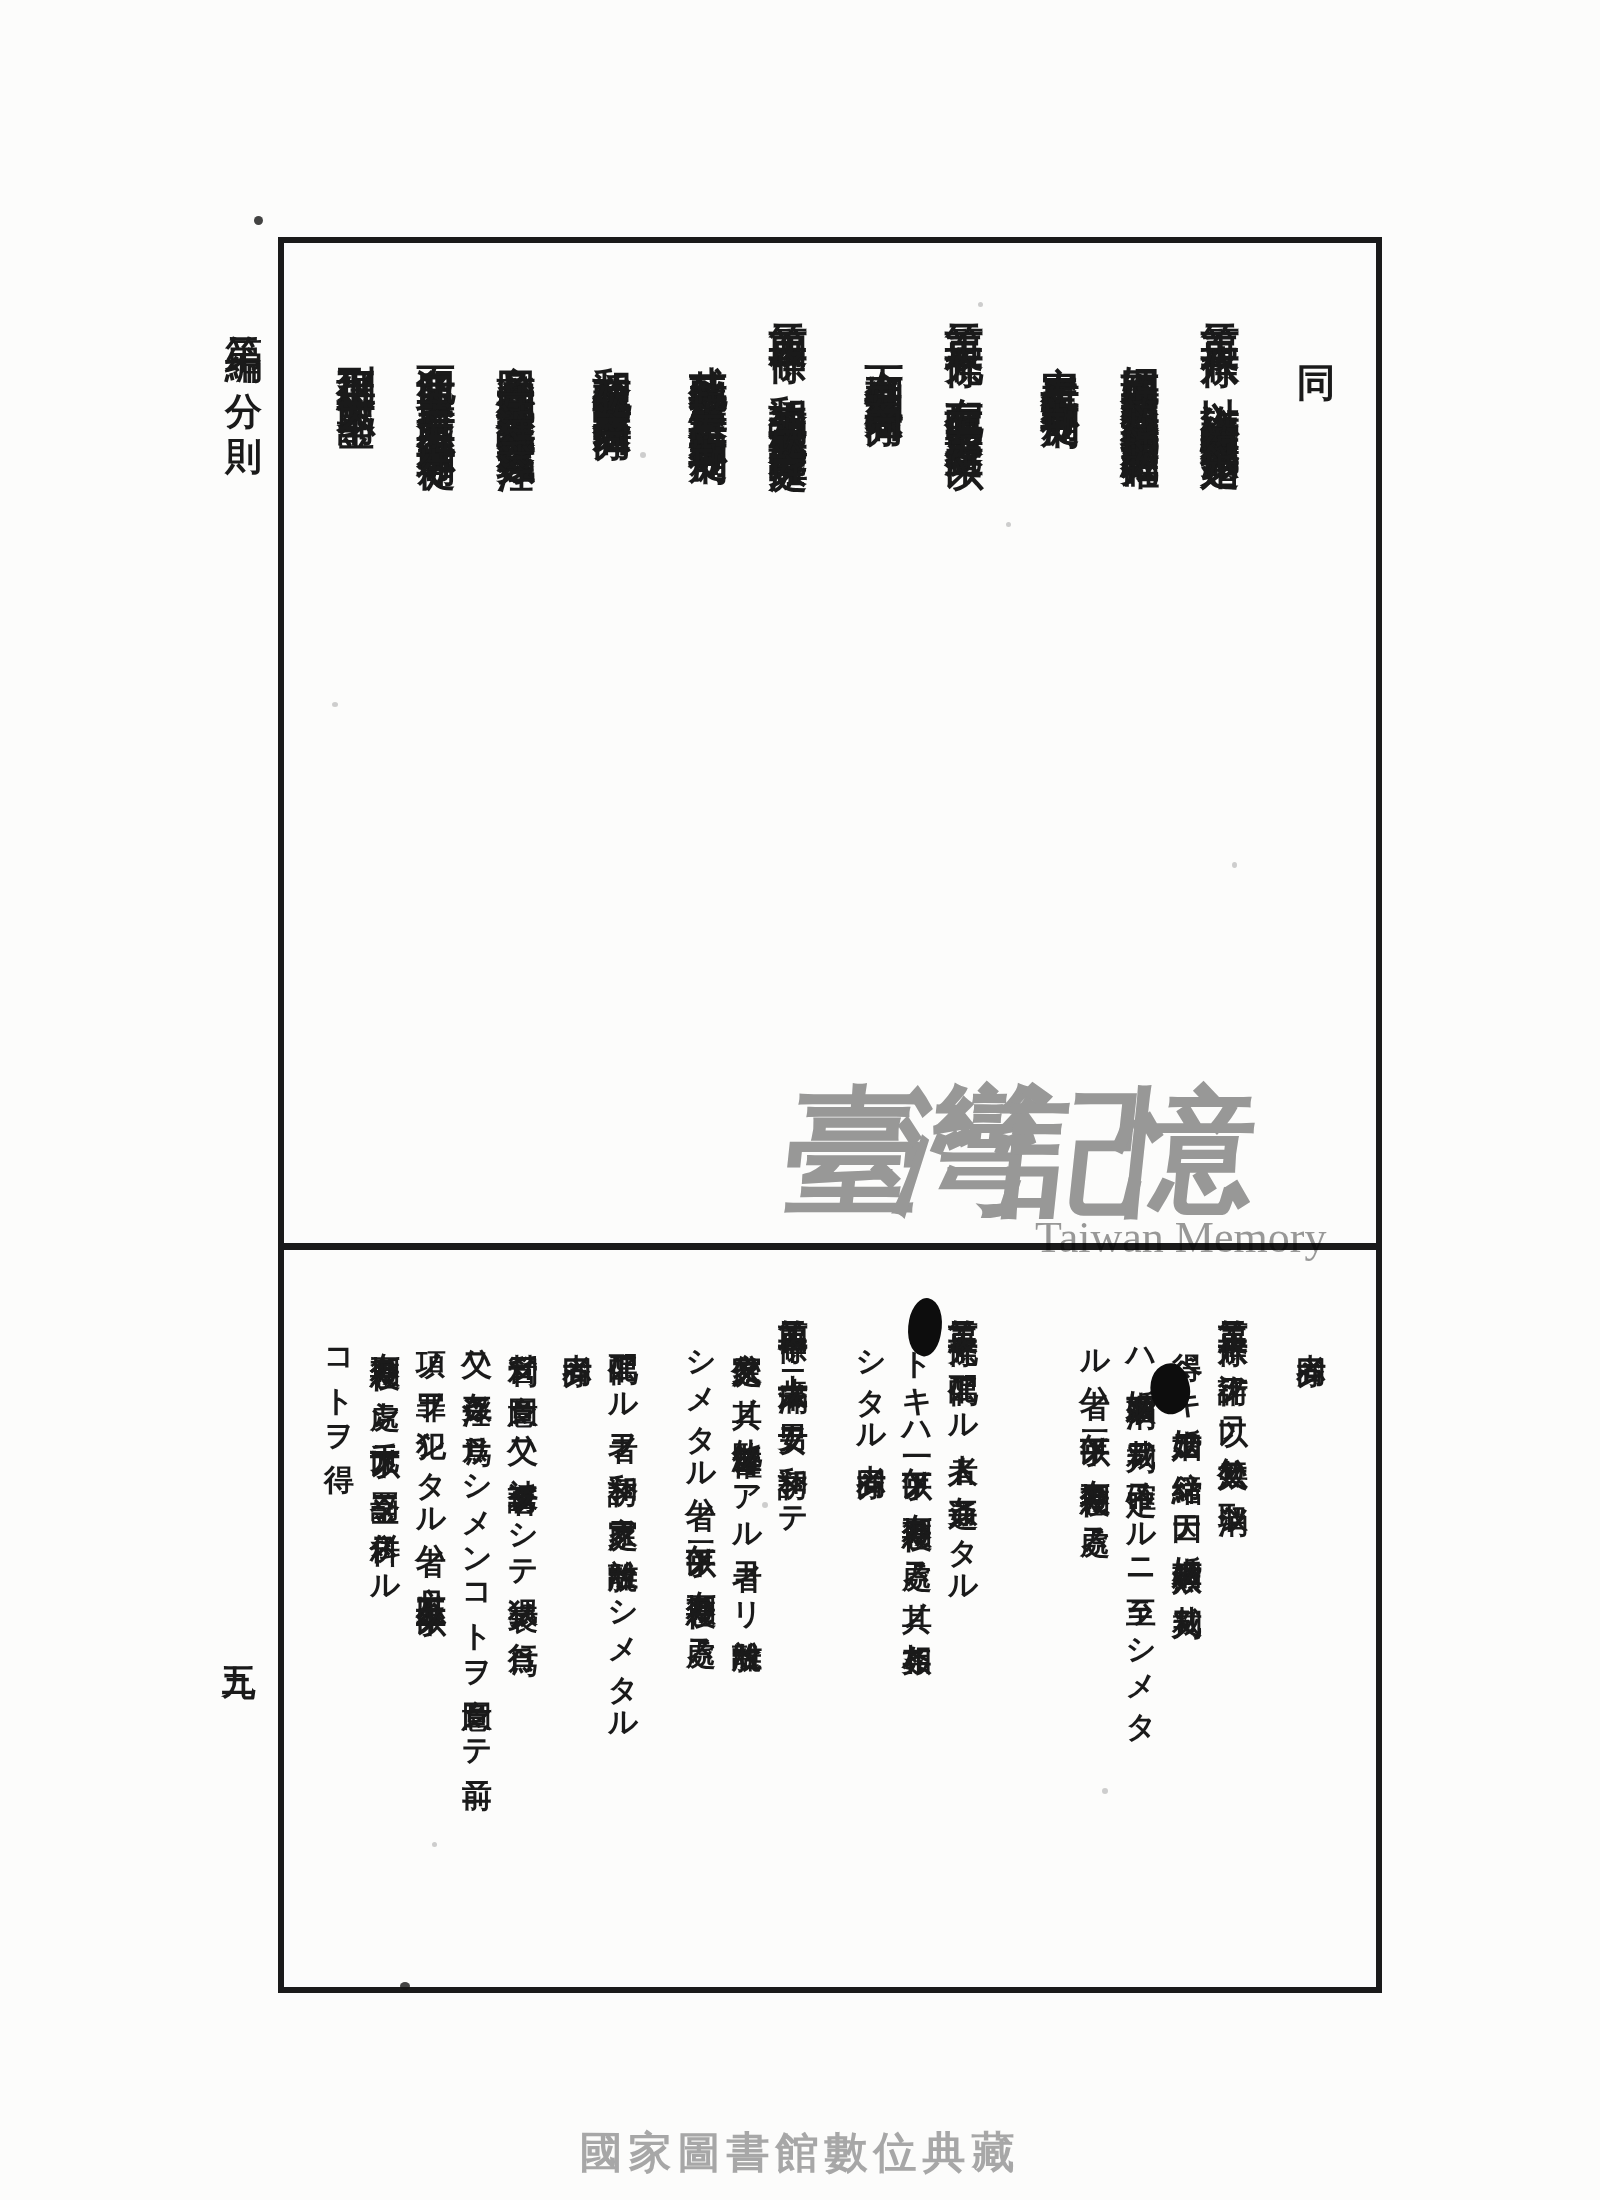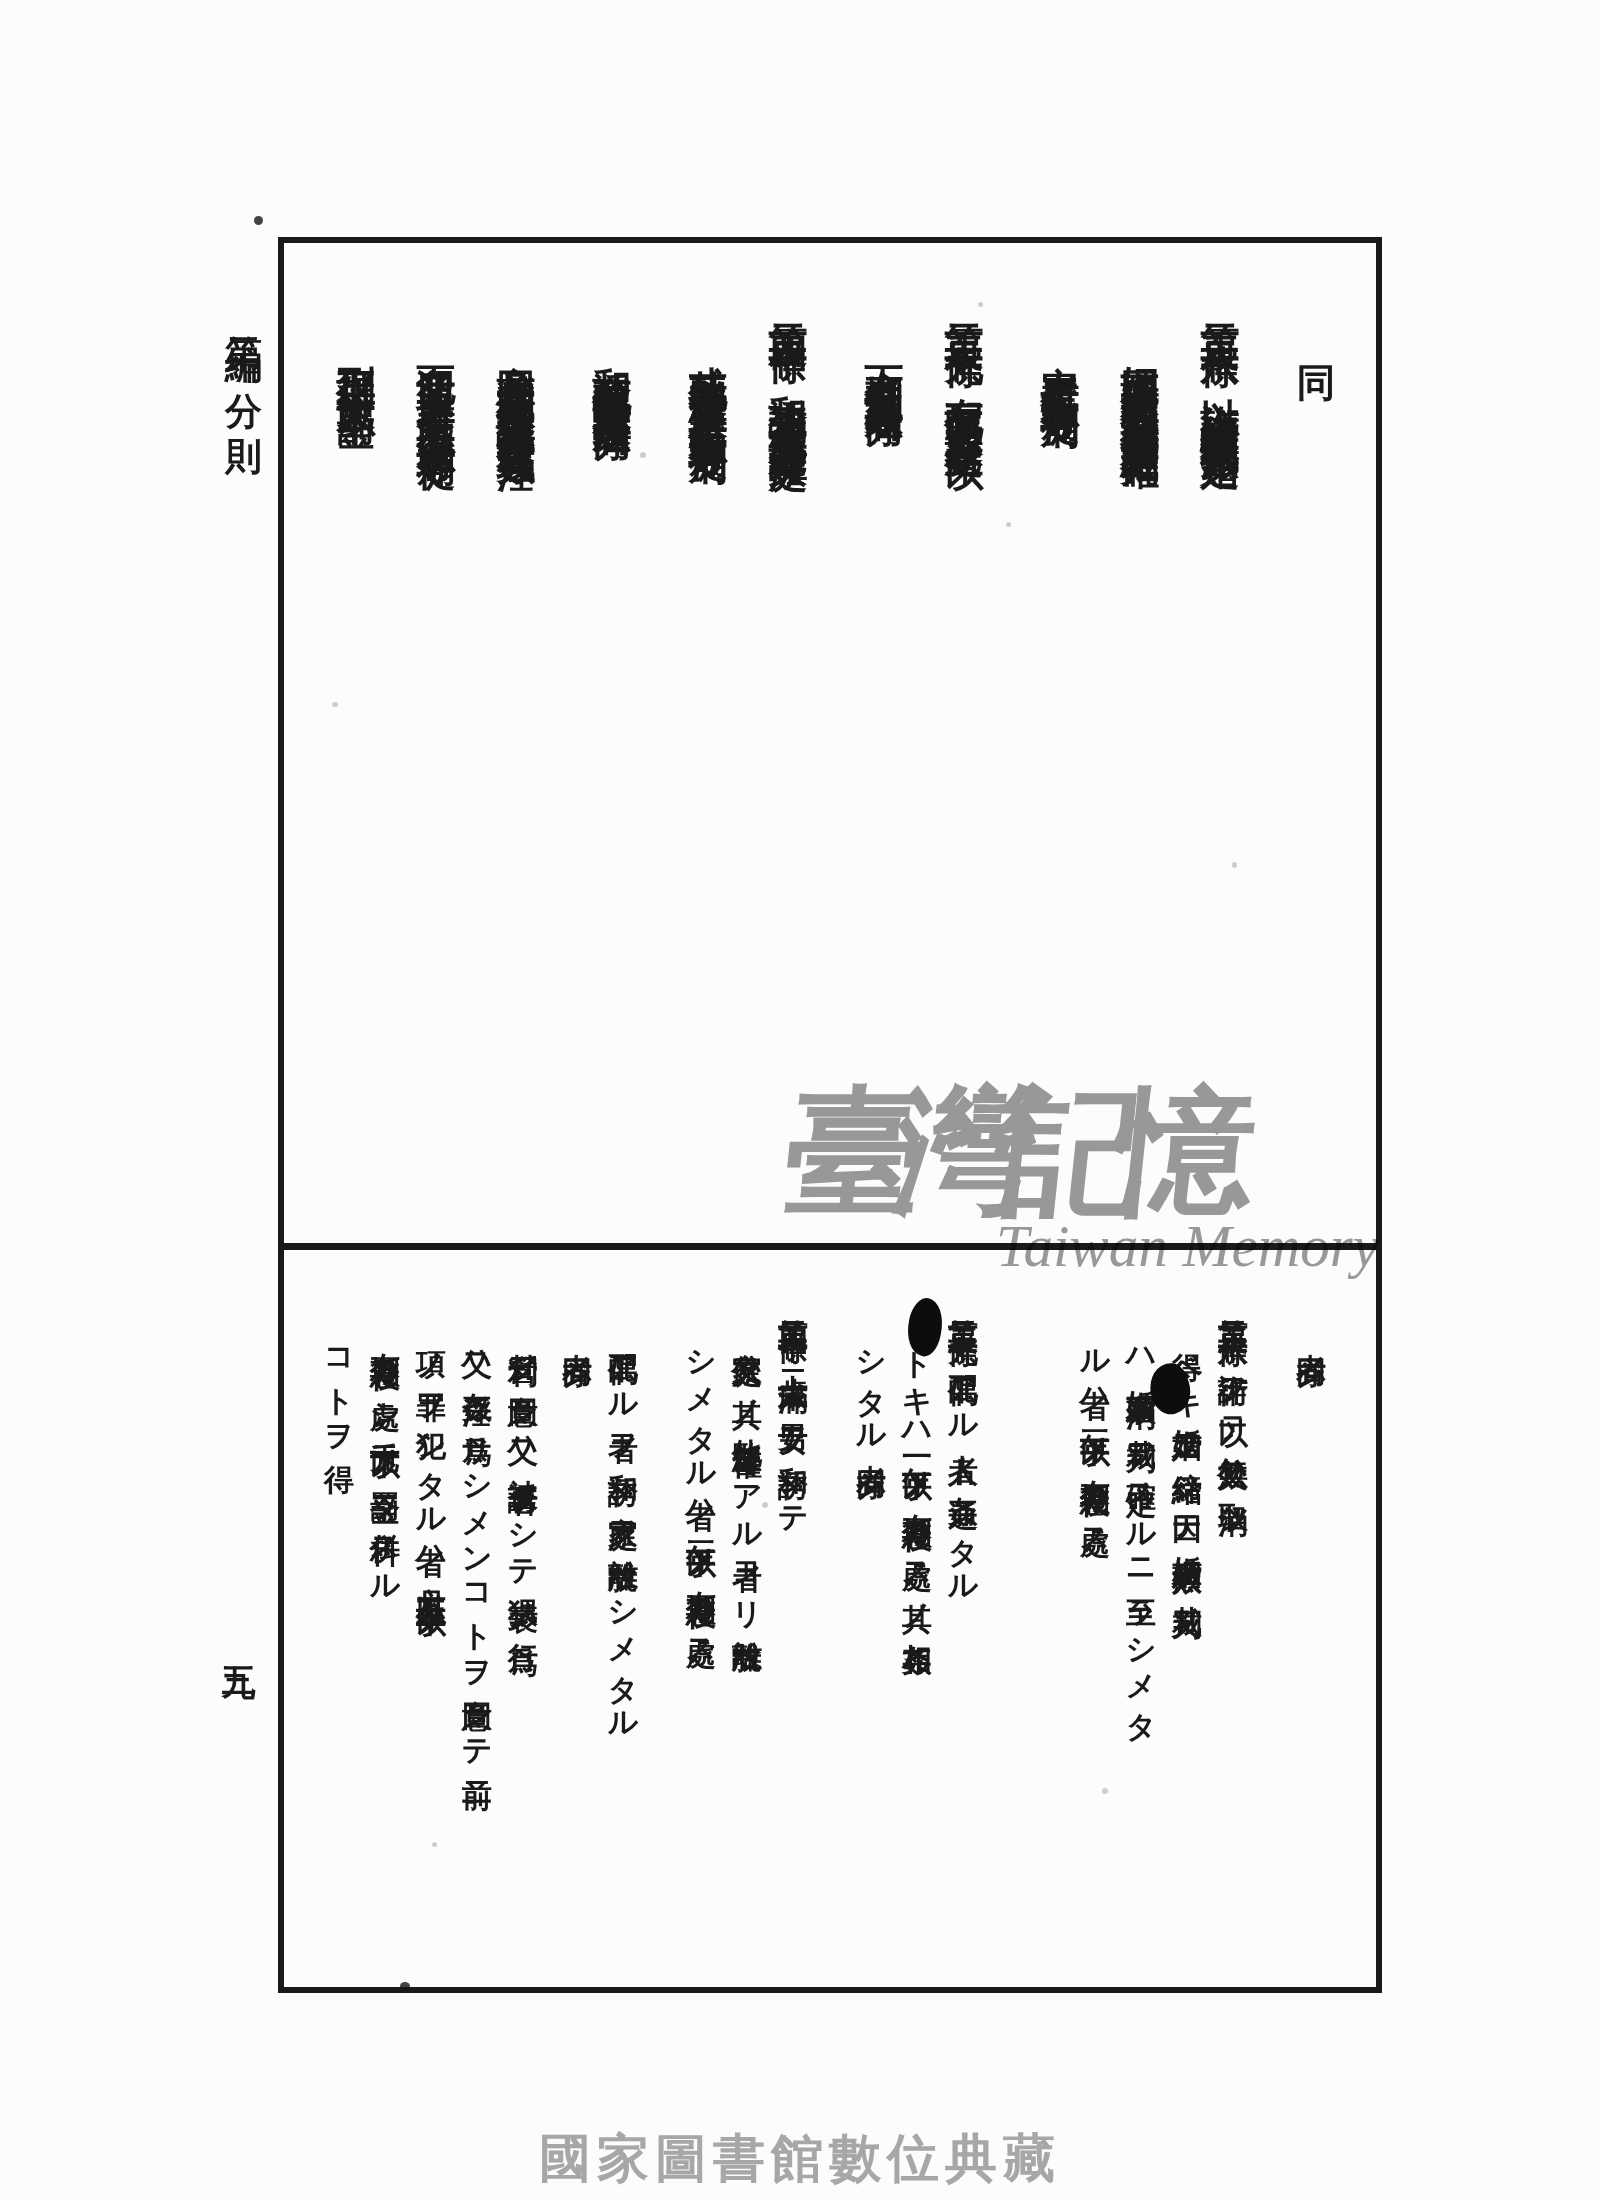--- a/index.html
+++ b/index.html
@@ -62,29 +62,28 @@
   .watermark{position:absolute;left:0;top:0;width:100%;height:100%;
     mix-blend-mode:multiply;pointer-events:none}
   .wm-cjk{
     position:absolute;left:786px;top:1068px;width:540px;
     font-size:138px;line-height:170px;letter-spacing:-28px;
     color:var(--wm);font-weight:700;
     transform:skewX(-6deg);
     font-family:"Liberation Serif", serif;
   }
   .wm-latin{
-    position:absolute;left:996px;top:1212px;
-    font-size:59px;color:var(--wm);
+    position:absolute;left:1035px;top:1212px;
+    font-size:44px;color:var(--wm);
     font-family:"Liberation Serif", serif;
-    font-style:italic;
   }
   
   .footer-caption{
     position:absolute;left:50%;top:2124px;transform:translateX(-50%);
-    font-size:52px;letter-spacing:6px;color:var(--cap);
+    font-size:43px;letter-spacing:6px;color:var(--cap);
     font-family:Liberation Serif, serif;font-weight:700;
     white-space:nowrap;
   }
   
   .blob{position:absolute;background:#0d0d0d}
   .blob1{left:1150px;top:1364px;width:40px;height:50px;
     border-radius:60% 40% 55% 45%;transform:rotate(-18deg)}
   .blob2{left:908px;top:1298px;width:34px;height:58px;
     border-radius:45% 60% 40% 60%;transform:rotate(12deg)}
   .speck{position:absolute;border-radius:50%;background:rgba(20,20,20,.8)}

